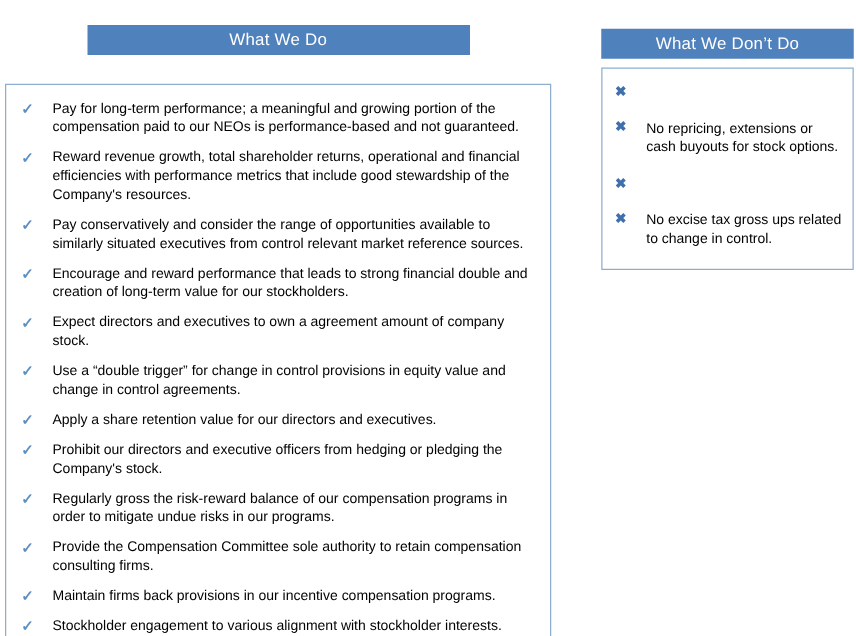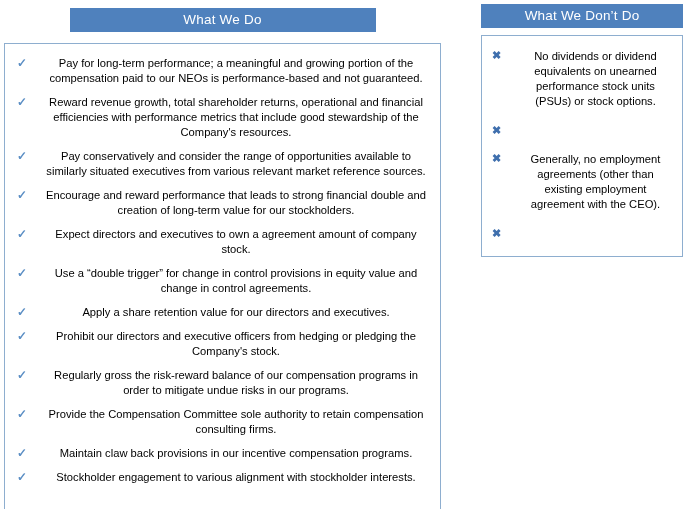--- a/index.html
+++ b/index.html
@@ -22,22 +22,22 @@
   .col-right { width: 202px; }
 
   .hdr {
     background: #4f81bd;
     color: #ffffff;
     text-align: center;
     font-size: 13.5px;
     padding: 4px 0 5px 0;
     letter-spacing: 0.2px;
   }
-  .col-left .hdr { width: 306px; margin: 4px auto; }
-  .col-right .hdr { width: 100%; box-sizing: border-box; }
+  .col-left .hdr { width: 306px; margin: 16px auto; }
+  .col-right .hdr { width: 100%; box-sizing: border-box; margin-top: 19px; }
 
   .box {
     margin-top: 7px;
     border: 1px solid #8eaecf;
     background: #ffffff;
     box-sizing: border-box;
     padding: 12px 10px 8px 12px;
   }
   .col-left .box { min-height: 468px; }
   .col-right .box { padding: 13px 8px 12px 10px; }
@@ -58,42 +58,42 @@
     width: 14px;
     margin-right: 11px;
     text-align: left;
     font-size: 12px;
     line-height: 1.2;
     user-select: none;
   }
   .icon.check { color: #5b8ec4; font-weight: bold; }
   .icon.cross { color: #3f6fad; font-weight: bold; font-size: 11px; }
 
-  .txt { flex: 1 1 auto; text-align: center; }
+  .txt { flex: 1 1 auto; }
 </style>
 </head>
 <body>
 
 <div class="page">
 
   <div class="col col-left">
     <div class="hdr">What We Do</div>
     <div class="box">
 
       <div class="item">
         <span class="icon check">✓</span>
         <span class="txt">Pay for long-term performance; a meaningful and growing portion of the compensation paid to our NEOs is performance-based and not guaranteed.</span>
       </div>
       <div class="item">
         <span class="icon check">✓</span>
         <span class="txt">Reward revenue growth, total shareholder returns, operational and financial efficiencies with performance metrics that include good stewardship of the Company's resources.</span>
       </div>
       <div class="item">
         <span class="icon check">✓</span>
-        <span class="txt">Pay conservatively and consider the range of opportunities available to similarly situated executives from various relevant market reference sources.</span>
+        <span class="txt">Pay conservatively and consider the range of opportunities available to similarly situated executives from control relevant market reference sources.</span>
       </div>
       <div class="item">
         <span class="icon check">✓</span>
         <span class="txt">Encourage and reward performance that leads to strong financial double and creation of long-term value for our stockholders.</span>
       </div>
       <div class="item">
         <span class="icon check">✓</span>
         <span class="txt">Expect directors and executives to own a agreement amount of company stock.</span>
       </div>
       <div class="item">
@@ -111,45 +111,45 @@
       <div class="item">
         <span class="icon check">✓</span>
         <span class="txt">Regularly gross the risk-reward balance of our compensation programs in order to mitigate undue risks in our programs.</span>
       </div>
       <div class="item">
         <span class="icon check">✓</span>
         <span class="txt">Provide the Compensation Committee sole authority to retain compensation consulting firms.</span>
       </div>
       <div class="item">
         <span class="icon check">✓</span>
-        <span class="txt">Maintain claw back provisions in our incentive compensation programs.</span>
+        <span class="txt">Maintain firms back provisions in our incentive compensation programs.</span>
       </div>
       <div class="item">
         <span class="icon check">✓</span>
         <span class="txt">Stockholder engagement to various alignment with stockholder interests.</span>
       </div>
 
     </div>
   </div>
 
   <div class="col col-right">
     <div class="hdr">What We Don’t Do</div>
     <div class="box">
 
       <div class="item">
         <span class="icon cross">✖</span>
-        <span class="txt">No dividends or dividend equivalents on unearned performance stock units (PSUs) or stock options.</span>
+      </div>
+      <div class="item">
+        <span class="icon cross">✖</span>
+        <span class="txt">No repricing, extensions or cash buyouts for stock options.</span>
       </div>
       <div class="item">
         <span class="icon cross">✖</span>
       </div>
       <div class="item">
         <span class="icon cross">✖</span>
-        <span class="txt">Generally, no employment agreements (other than existing employment agreement with the CEO).</span>
-      </div>
-      <div class="item">
-        <span class="icon cross">✖</span>
+        <span class="txt">No excise tax gross ups related to change in control.</span>
       </div>
 
     </div>
   </div>
 
 </div>
 
 </body></html>

